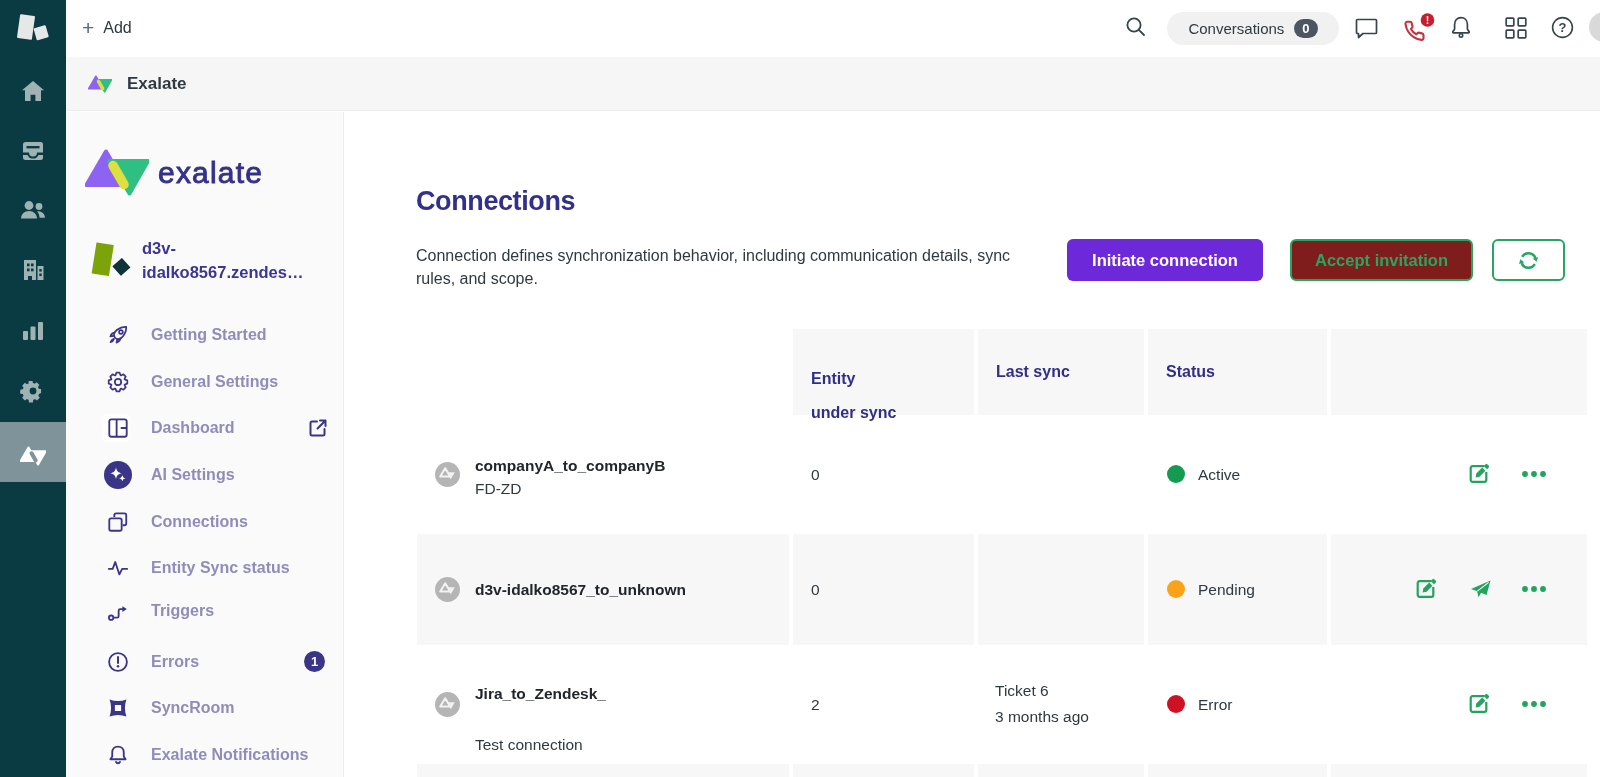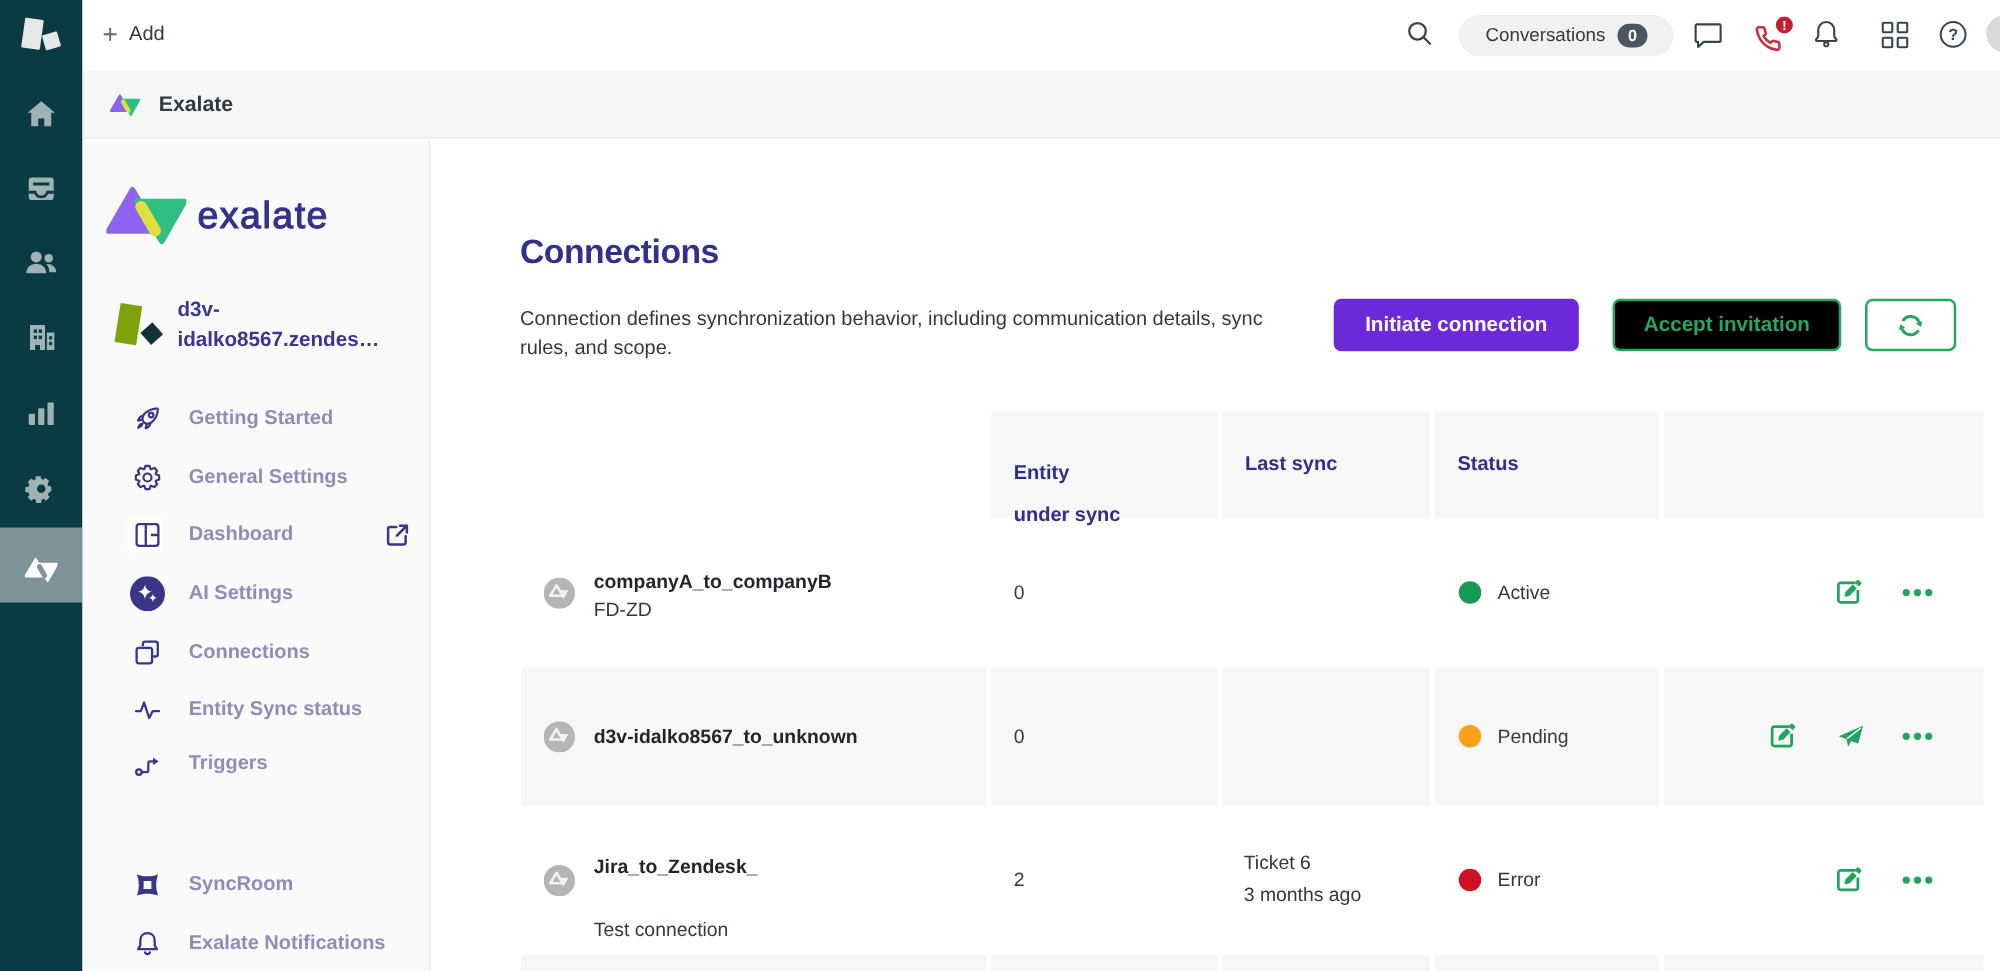--- a/index.html
+++ b/index.html
@@ -29,21 +29,21 @@
   .mi-ic { position:absolute; left:41px; top:50%; transform:translateY(-50%); width:22px; height:22px; }
   .mi-tx { position:absolute; left:85px; top:50%; transform:translateY(-50%); font-size:16px; font-weight:bold; color:#8f8cba; white-space:nowrap; }
   #d3vline { position:absolute; left:76px; top:124px; font-size:16.5px; font-weight:bold; color:#3b3691; line-height:24px; }
 
   
   #content { left:345px; top:112px; width:1255px; height:665px; background:#fff; }
   #h1 { position:absolute; left:71px; top:74px; font-size:27px; font-weight:bold; color:#33308b; letter-spacing:-0.4px; }
   #desc { position:absolute; left:71px; top:132px; width:625px; font-size:16px; line-height:23px; color:#2f3941; }
   .btn { position:absolute; top:127px; height:42px; border-radius:6px; font-size:16.5px; font-weight:bold; display:flex; align-items:center; justify-content:center; }
   #btn1 { left:722px; width:196px; background:#6d28d9; color:#fff; }
-  #btn2 { left:945px; width:183px; background:#000000; border:2px solid #27a661; color:#27a661; }
+  #btn2 { left:945px; width:183px; background:#7f1d1d; border:2px solid #27a661; color:#27a661; }
   #btn3 { left:1147px; width:73px; background:#fff; border:2px solid #27a661; color:#27a661; }
 
   
   .cell { position:absolute; background:#f7f7f8; }
   .hcell { position:absolute; top:217px; height:86px; background:#f7f7f8; color:#312e8a; font-weight:bold; font-size:16px; }
   .htext { position:absolute; left:18px; top:50%; transform:translateY(-50%); }
   .rowtext-b { font-weight:bold; color:#22262c; font-size:15.5px; }
   .rowtext { color:#2f3941; font-size:15.5px; }
   .dot { position:absolute; width:18px; height:18px; border-radius:50%; }
 </style>
@@ -232,20 +232,29 @@
   </div>
   <div class="menuitem" style="top:475px;">
     <svg class="mi-ic" viewBox="0 0 24 24">
         <g fill="none" stroke="#3b3588" stroke-width="2">
       <circle cx="4.5" cy="19.3" r="2.4"></circle>
       <path d="M6.9 19.3 H11 Q12.7 19.3 12.7 17.6 V11.6 Q12.7 9.9 14.4 9.9 H18"></path>
       <path d="M16.8 6.7 L21.7 9.9 L16.8 13.1 Z" fill="#3b3588" stroke="none"></path>
     </g>
       </svg>
     <span class="mi-tx">Triggers</span>
+  </div>
+  <div class="menuitem" style="top:526.2px;">
+    <svg class="mi-ic" viewBox="0 0 24 24">
+      <circle cx="12" cy="12" r="9.7" fill="none" stroke="#3b3588" stroke-width="2"></circle>
+      <path d="M12 6.5 v6.5" stroke="#3b3588" stroke-width="2.2" stroke-linecap="round"></path>
+      <circle cx="12" cy="16.6" r="1.4" fill="#3b3588"></circle>
+    </svg>
+    <span class="mi-tx">Errors</span>
+    <div class="abs" style="left:238px;top:13px;width:21px;height:21px;border-radius:50%;background:#3b3588;color:#fff;font-size:13px;font-weight:bold;display:flex;align-items:center;justify-content:center;">1</div>
   </div>
   <div class="menuitem" style="top:572.8px;">
     <svg class="mi-ic" viewBox="0 0 24 24">
         <path d="M2.8 2.8 C9 5 15 5 21.2 2.8 C19 9 19 15 21.2 21.2 C15 19 9 19 2.8 21.2 C5 15 5 9 2.8 2.8 Z M8.6 8.6 V15.4 H15.4 V8.6 Z" fill="#3b3588" fill-rule="evenodd"></path>
       </svg>
     <span class="mi-tx">SyncRoom</span>
   </div>
   <div class="menuitem" style="top:619.5px;">
     <svg class="mi-ic" viewBox="0 0 24 24">
         <g fill="none" stroke="#3b3588" stroke-width="2" stroke-linejoin="round">

